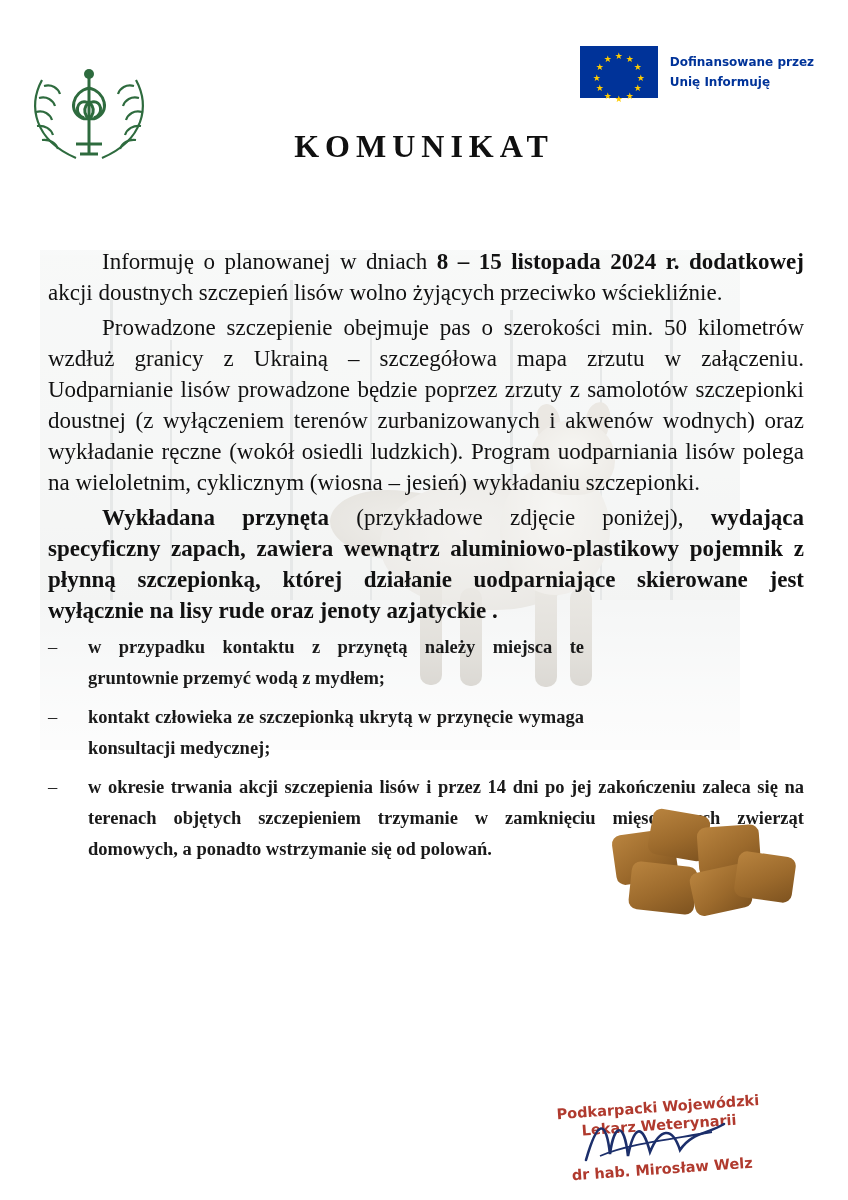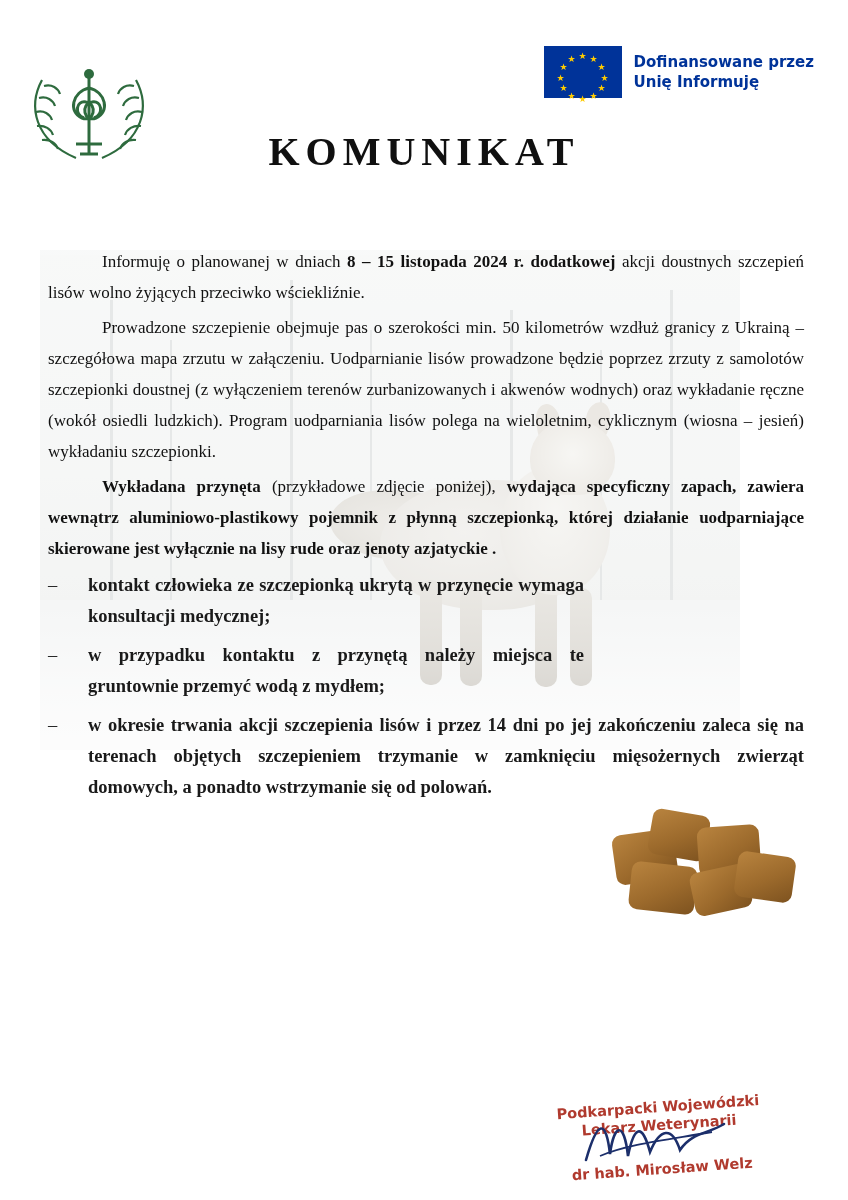--- a/index.html
+++ b/index.html
@@ -146,34 +146,34 @@
     font-size: 9px;
     line-height: 9px;
     width: 9px;
     height: 9px;
     text-align: center;
   }
   .eu-text {
     color: #003399;
     font-family: "DejaVu Sans", sans-serif;
     font-weight: bold;
-    font-size: 15px;
+    font-size: 12px;
     line-height: 20px;
     white-space: nowrap;
   }
 
   
   .doc-title {
     position: absolute;
     left: 0; right: 0;
     top: 128px;
     text-align: center;
     font-family: "Liberation Serif", serif;
     font-weight: bold;
-    font-size: 40px;
+    font-size: 32px;
     letter-spacing: 6px;
     color: #101010;
   }
   .doc-subtitle {
     position: absolute;
     left: 0; right: 0;
     top: 198px;
     text-align: center;
     font-family: "DejaVu Sans", sans-serif;
     font-weight: bold;
@@ -185,21 +185,21 @@
   .content {
     position: absolute;
     left: 48px;
     right: 44px;
     top: 246px;
   }
   p.para {
     margin: 0 0 4px 0;
     text-align: justify;
     text-indent: 54px;
-    font-size: 17px;
+    font-size: 23px;
     line-height: 31px;
     color: #111;
   }
   .b { font-weight: bold; }
 
   ul.dash-list {
     list-style: none;
     margin: 6px 0 0 0;
     padding: 0;
   }
@@ -351,22 +351,22 @@
     <p class="para">
       <span>Prowadzone szczepienie obejmuje pas  o szerokości min. 50 kilometrów wzdłuż granicy z Ukrainą – szczegółowa mapa zrzutu w załączeniu. Uodparnianie lisów prowadzone będzie poprzez zrzuty z samolotów szczepionki doustnej (z wyłączeniem terenów  zurbanizowanych  i akwenów wodnych)  oraz  wykładanie ręczne (wokół osiedli  ludzkich). Program  uodparniania  lisów  polega  na  wieloletnim,  cyklicznym (wiosna – jesień) wykładaniu szczepionki.</span>
     </p>
 
     <p class="para">
       <span class="b">Wykładana  przynęta</span><span> (przykładowe zdjęcie poniżej), </span><span class="b">wydająca specyficzny zapach, zawiera wewnątrz aluminiowo-plastikowy pojemnik z płynną szczepionką, której działanie uodparniające skierowane jest wyłącznie na lisy rude oraz jenoty azjatyckie .</span>
     </p>
 
 
     <ul class="dash-list">
+      <li class="narrow"><span>w przypadku kontaktu z przynętą należy miejsca te gruntownie przemyć wodą z mydłem;</span></li>
       <li class="narrow"><span>kontakt człowieka ze szczepionką ukrytą w przynęcie wymaga konsultacji medycznej;</span></li>
-      <li class="narrow"><span>w przypadku kontaktu z przynętą należy miejsca te gruntownie przemyć wodą z mydłem;</span></li>
       <li><span>w okresie trwania akcji szczepienia lisów i przez 14 dni po jej zakończeniu zaleca się na terenach objętych szczepieniem trzymanie w zamknięciu mięsożernych zwierząt domowych, a ponadto wstrzymanie się od polowań.</span></li>
     </ul>
   </div>
 
   <div class="bait-photo">
     <div class="bait b1"></div>
     <div class="bait b2"></div>
     <div class="bait b3"></div>
     <div class="bait b4"></div>
     <div class="bait b5"></div>

